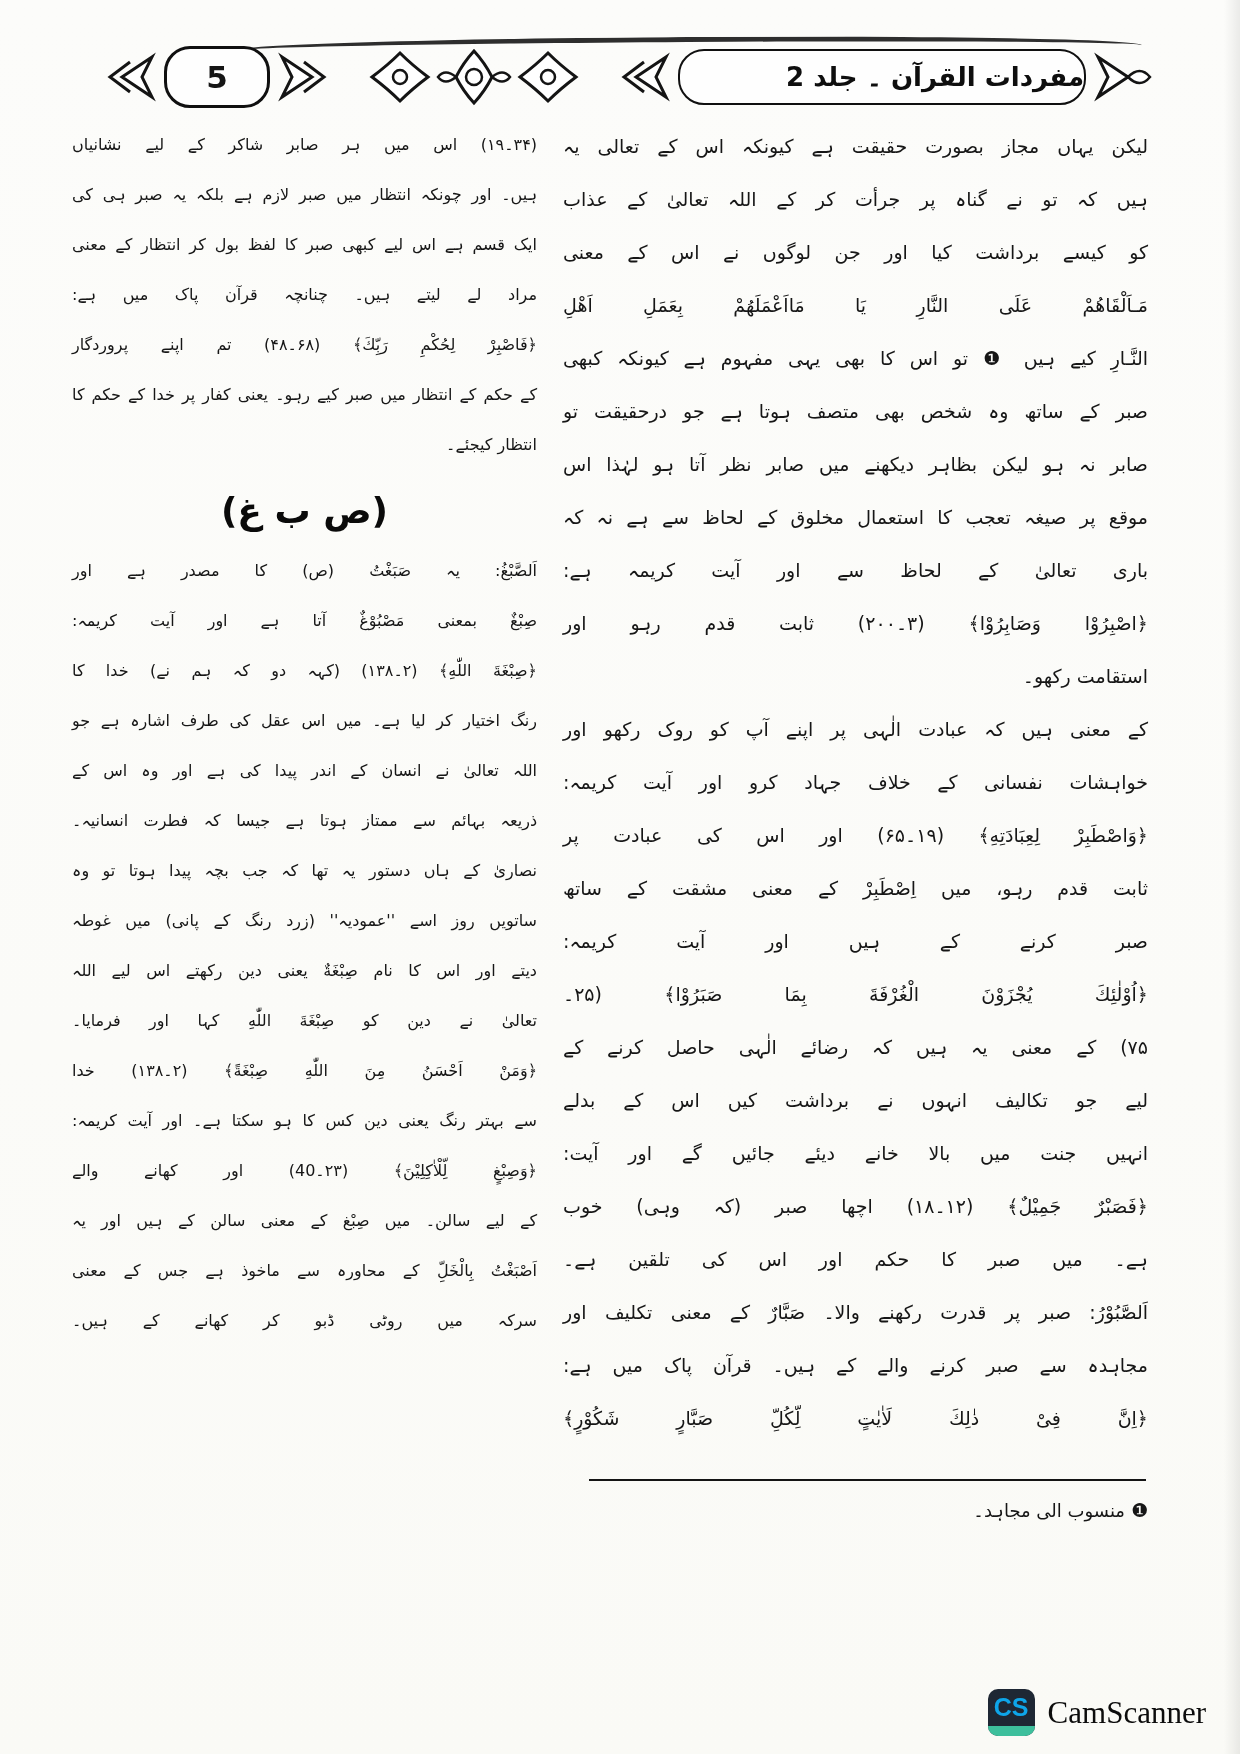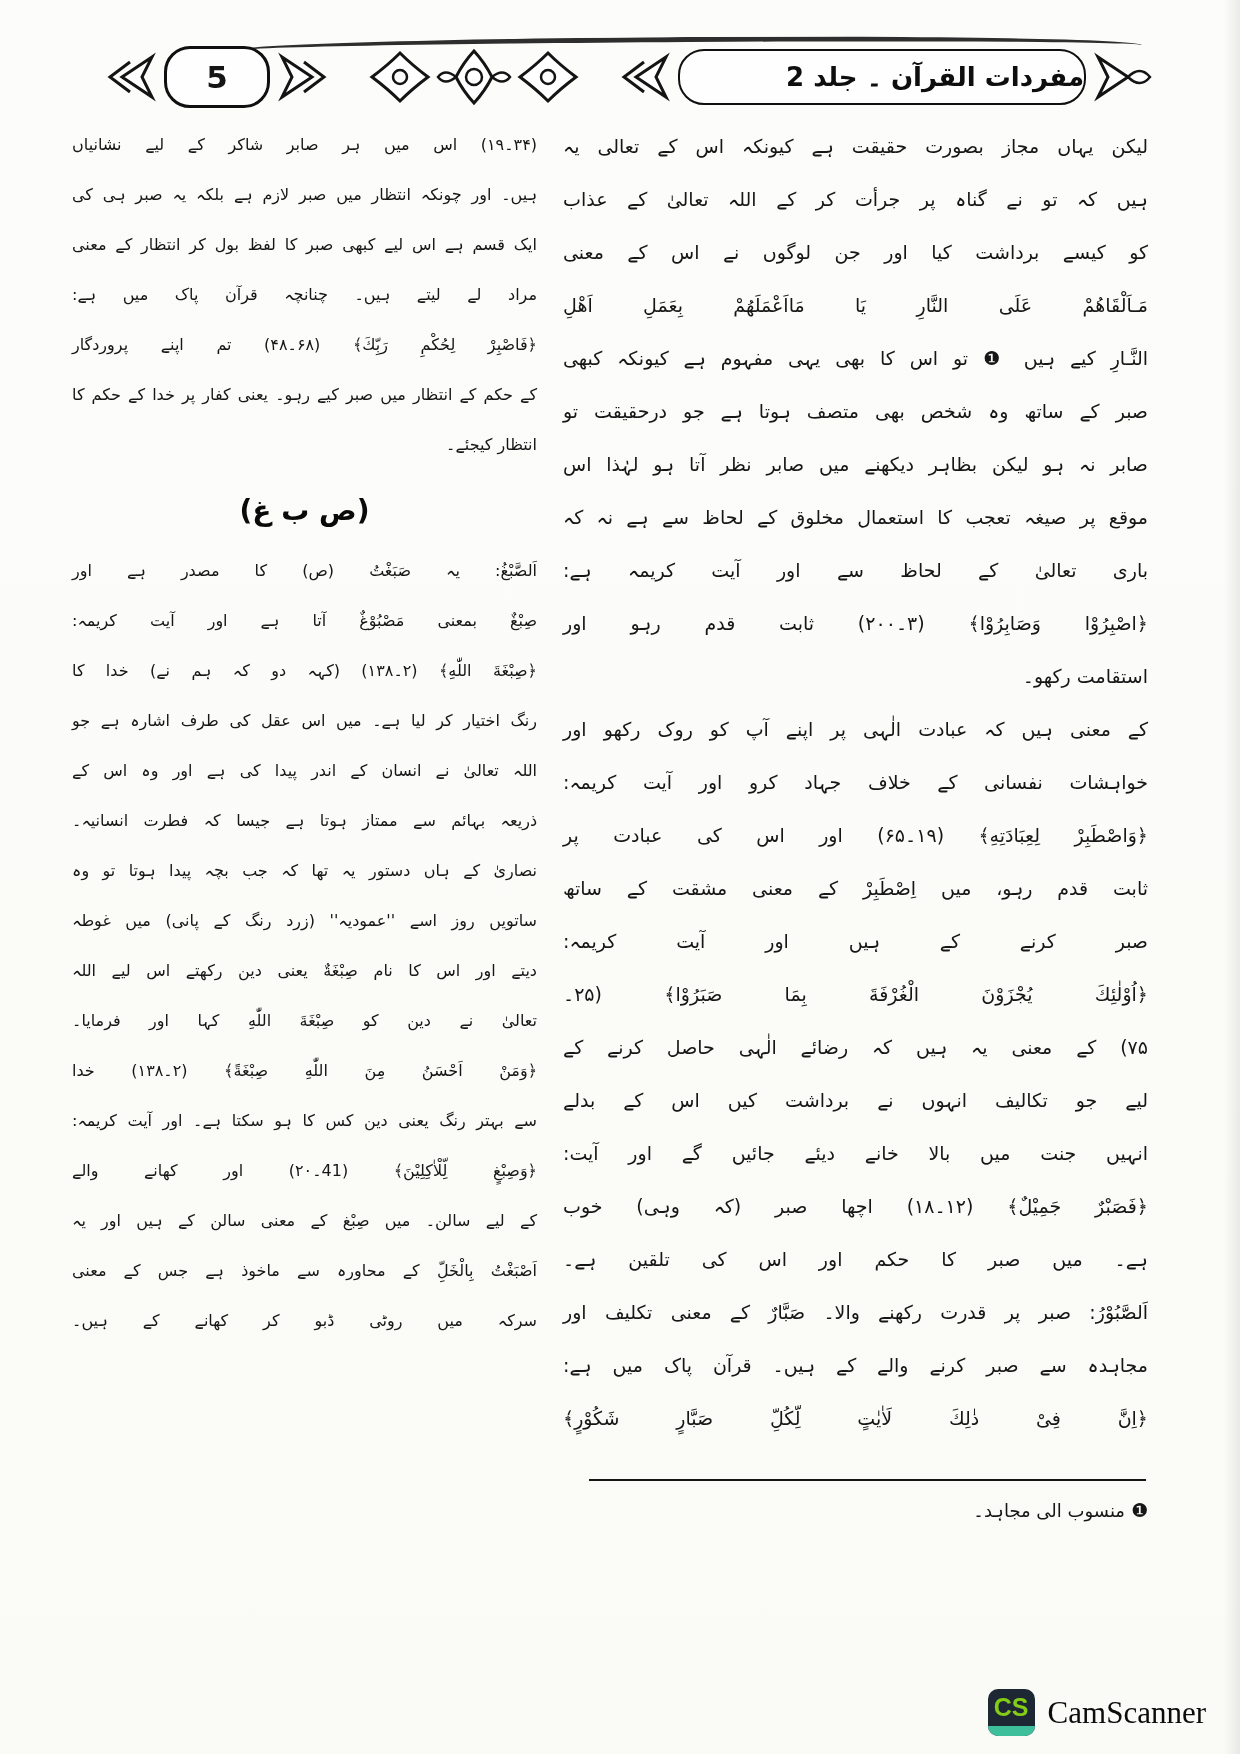--- a/index.html
+++ b/index.html
@@ -53,42 +53,42 @@
     direction:rtl;
     display:grid; grid-template-columns:585px 1fr; column-gap:26px;
   }
   .col { direction:rtl; }
   .col-right { font-size:19px; line-height:53px; }
   .col-left  { font-size:16px; line-height:50px; }
   .line { text-align:justify; text-align-last:justify; min-height:1em; }
   .line.short { text-align-last:right; }
   .section-heading {
     margin:16px 0 10px; text-align:center;
-    font-size:28px; font-weight:bold; letter-spacing:0; color:#0a0a0a;
+    font-size:36px; font-weight:bold; letter-spacing:0; color:#0a0a0a;
   }
   
   .footnote-rule {
     margin:34px 2px 14px 26px;
     border:0; border-top:2.5px solid #141414;
   }
   .footnote { font-size:18px; line-height:30px; direction:rtl; }
   .fn-marker { font-size:19px; margin-left:6px; }
   
   .camscanner {
     position:absolute; right:34px; bottom:18px;
     display:flex; align-items:center; gap:13px; direction:ltr;
   }
   .cs-badge {
     position:relative; width:47px; height:47px; border-radius:10px;
     background:#1e2734; overflow:hidden; flex:0 0 auto;
   }
   .cs-badge .cs-letters {
     position:absolute; top:0; left:0; right:0; height:37px;
     display:flex; align-items:center; justify-content:center;
-    color:#84cc16; font-weight:bold; font-size:25px;
+    color:#0ea5e9; font-weight:bold; font-size:25px;
     font-family:"Liberation Sans", sans-serif;
   }
   .cs-badge::after {
     content:""; position:absolute; left:0; right:0; bottom:0; height:10px;
     background:#3dbf9c;
   }
   .cs-text {
     font-family:"Liberation Serif", serif;
     font-size:31px; color:#0c0c0c;
   }
@@ -209,21 +209,21 @@
           <div class="line">﴿صِبْغَةَ اللّٰهِ﴾ (۲۔۱۳۸) (کہہ دو کہ ہم نے) خدا کا</div>
           <div class="line">رنگ اختیار کر لیا ہے۔ میں اس عقل کی طرف اشارہ ہے جو</div>
           <div class="line">اللہ تعالیٰ نے انسان کے اندر پیدا کی ہے اور وہ اس کے</div>
           <div class="line">ذریعہ بہائم سے ممتاز ہوتا ہے جیسا کہ فطرت انسانیہ۔</div>
           <div class="line">نصاریٰ کے ہاں دستور یہ تھا کہ جب بچہ پیدا ہوتا تو وہ</div>
           <div class="line">ساتویں روز اسے ''عمودیہ'' (زرد رنگ کے پانی) میں غوطہ</div>
           <div class="line">دیتے اور اس کا نام صِبْغَةٌ یعنی دین رکھتے اس لیے اللہ</div>
           <div class="line">تعالیٰ نے دین کو صِبْغَةَ اللّٰهِ کہا اور فرمایا۔</div>
           <div class="line">﴿وَمَنْ اَحْسَنُ مِنَ اللّٰهِ صِبْغَةً﴾ (۲۔۱۳۸) خدا</div>
           <div class="line">سے بہتر رنگ یعنی دین کس کا ہو سکتا ہے۔ اور آیت کریمہ:</div>
-          <div class="line">﴿وَصِبْغٍ لِّلْاٰكِلِيْنَ﴾ (41۔۲۰) اور کھانے والے</div>
+          <div class="line">﴿وَصِبْغٍ لِّلْاٰكِلِيْنَ﴾ (۲۳۔40) اور کھانے والے</div>
           <div class="line">کے لیے سالن۔ میں صِبْغ کے معنی سالن کے ہیں اور یہ</div>
           <div class="line">اَصْبَغْتُ بِالْخَلِّ کے محاورہ سے ماخوذ ہے جس کے معنی</div>
           <div class="line">سرکہ میں روٹی ڈبو کر کھانے کے ہیں۔</div>
         </div>
     </section>
 
   </main>
 
   <div class="camscanner">
     <span class="cs-badge">

